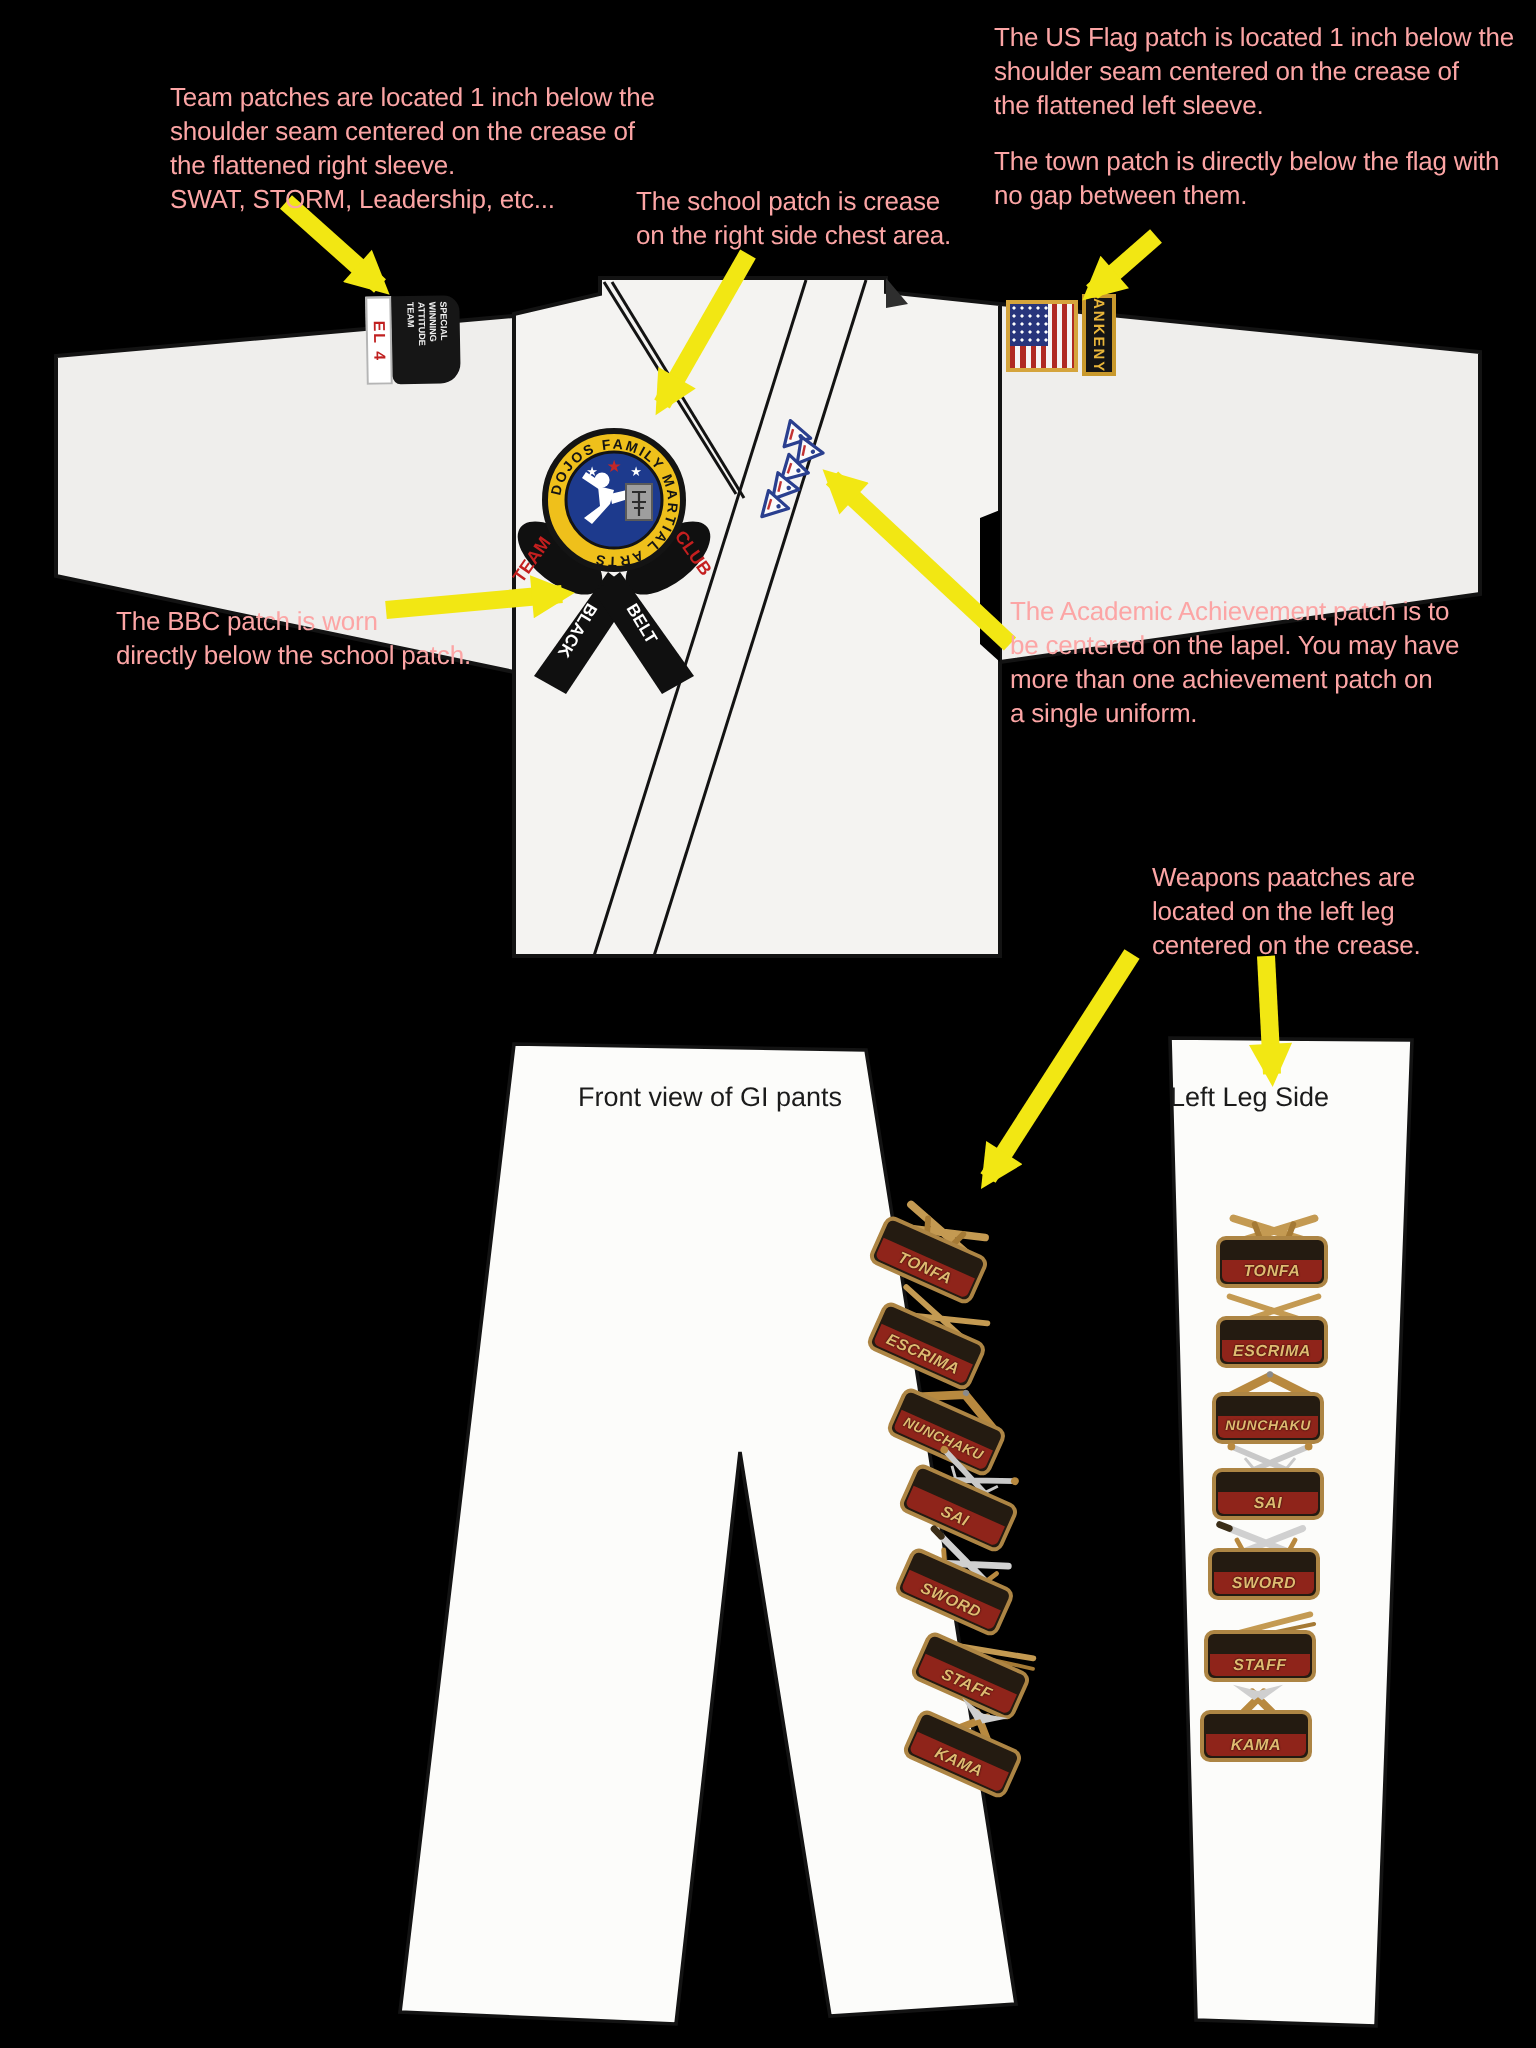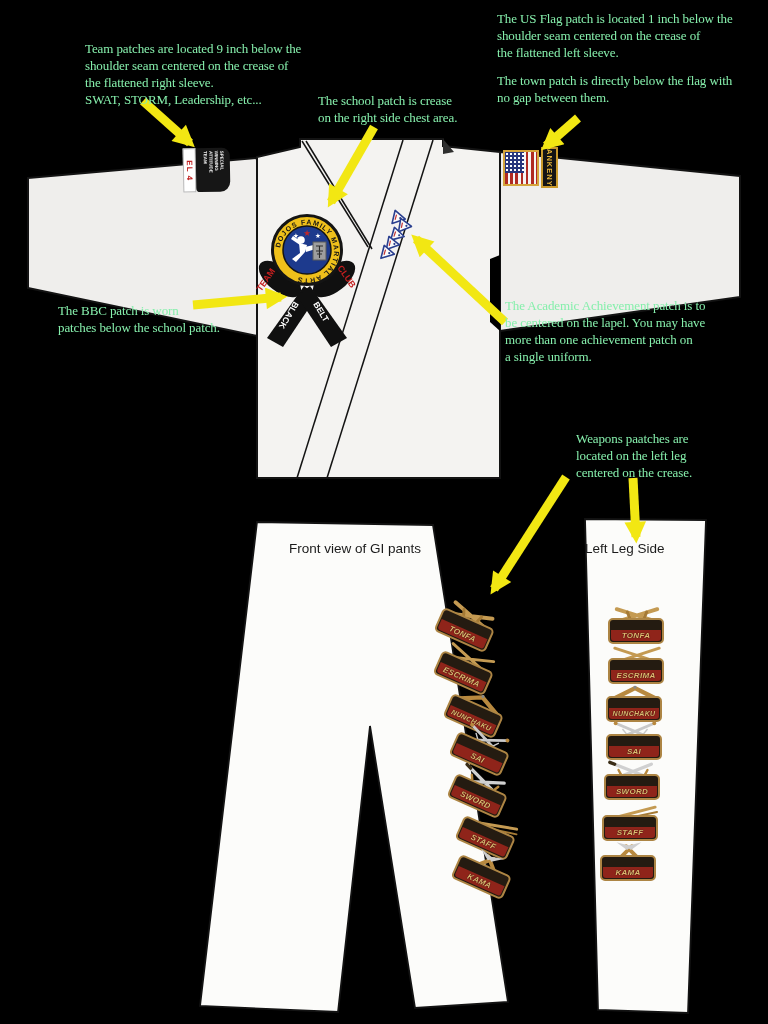--- a/index.html
+++ b/index.html
@@ -1,20 +1,20 @@
 <!DOCTYPE html>
 <html><head>
 <meta charset="utf-8">
 <style>
   html,body{margin:0;padding:0;background:#000;}
   .stage{position:relative;width:768px;height:1024px;background:#000;overflow:hidden;
          font-family:"Liberation Sans",sans-serif;}
   .layer{position:absolute;left:0;top:0;}
-  .ann{position:absolute;color:#86efac;font-size:13px;line-height:1.32;
-       white-space:pre-line;letter-spacing:-0.1px;z-index:40;font-family:Liberation Serif, serif;}
+  .ann{position:absolute;color:#fca5a5;font-size:13px;line-height:1.32;
+       white-space:pre-line;letter-spacing:-0.1px;z-index:40;}
   .plabel{position:absolute;color:#1b1b1b;font-size:13.5px;text-align:left;z-index:40;}
   
   .wpatch{position:absolute;width:58px;height:40px;z-index:20;}
   .wpatch.tilt{transform:rotate(24deg);}
   .wglyph{position:absolute;left:1px;top:0;width:56px;height:22px;}
   .wbody{position:absolute;left:0;top:14px;width:52px;height:22px;background:#241b11;
          border:2px solid #ad8544;border-radius:5px;}
   .wband{position:absolute;left:1px;right:1px;bottom:1px;height:11px;background:#8f241a;
          display:flex;align-items:center;justify-content:center;border-radius:0 0 3px 3px;}
   .wband span{font-style:italic;font-weight:bold;font-size:8px;color:#e0ba70;
@@ -325,33 +325,33 @@
     </defs>
     <line x1="143" y1="101" x2="190" y2="143" stroke="#f2e713" stroke-width="9" marker-end="url(#ah)"></line>
     <line x1="374" y1="127" x2="331" y2="202" stroke="#f2e713" stroke-width="9" marker-end="url(#ah)"></line>
     <line x1="578" y1="118" x2="546" y2="146" stroke="#f2e713" stroke-width="9" marker-end="url(#ah)"></line>
     <line x1="193" y1="305" x2="281" y2="297" stroke="#f2e713" stroke-width="9" marker-end="url(#ah)"></line>
     <line x1="505" y1="322" x2="416" y2="239" stroke="#f2e713" stroke-width="9" marker-end="url(#ah)"></line>
     <line x1="566" y1="477" x2="494" y2="589" stroke="#f2e713" stroke-width="9" marker-end="url(#ah)"></line>
     <line x1="633" y1="478" x2="636" y2="537" stroke="#f2e713" stroke-width="9" marker-end="url(#ah)"></line>
   </svg>
 
-  <div class="ann" style="left:85px;top:40px;width:250px">Team patches are located 9 inch below the
+  <div class="ann" style="left:85px;top:40px;width:250px">Team patches are located 1 inch below the
 shoulder seam centered on the crease of
 the flattened right sleeve.
 SWAT, STORM, Leadership, etc...</div>
   <div class="ann" style="left:497px;top:10px;width:262px">The US Flag patch is located 1 inch below the
 shoulder seam centered on the crease of
 the flattened left sleeve.</div>
   <div class="ann" style="left:497px;top:72px;width:262px">The town patch is directly below the flag with
 no gap between them.</div>
   <div class="ann" style="left:318px;top:92px;width:180px">The school patch is crease
 on the right side chest area.</div>
   <div class="ann" style="left:58px;top:302px;width:200px">The BBC patch is worn
-patches below the school patch.</div>
+directly below the school patch.</div>
   <div class="ann" style="left:505px;top:297px;width:245px">The Academic Achievement patch is to
 be centered on the lapel. You may have
 more than one achievement patch on
 a single uniform.</div>
   <div class="ann" style="left:576px;top:430px;width:165px">Weapons paatches are
 located on the left leg
 centered on the crease.</div>
 
   <div class="plabel" style="left:289px;top:541px;width:170px">Front view of GI pants</div>
   <div class="plabel" style="left:585px;top:541px;width:132px">Left Leg Side</div>

